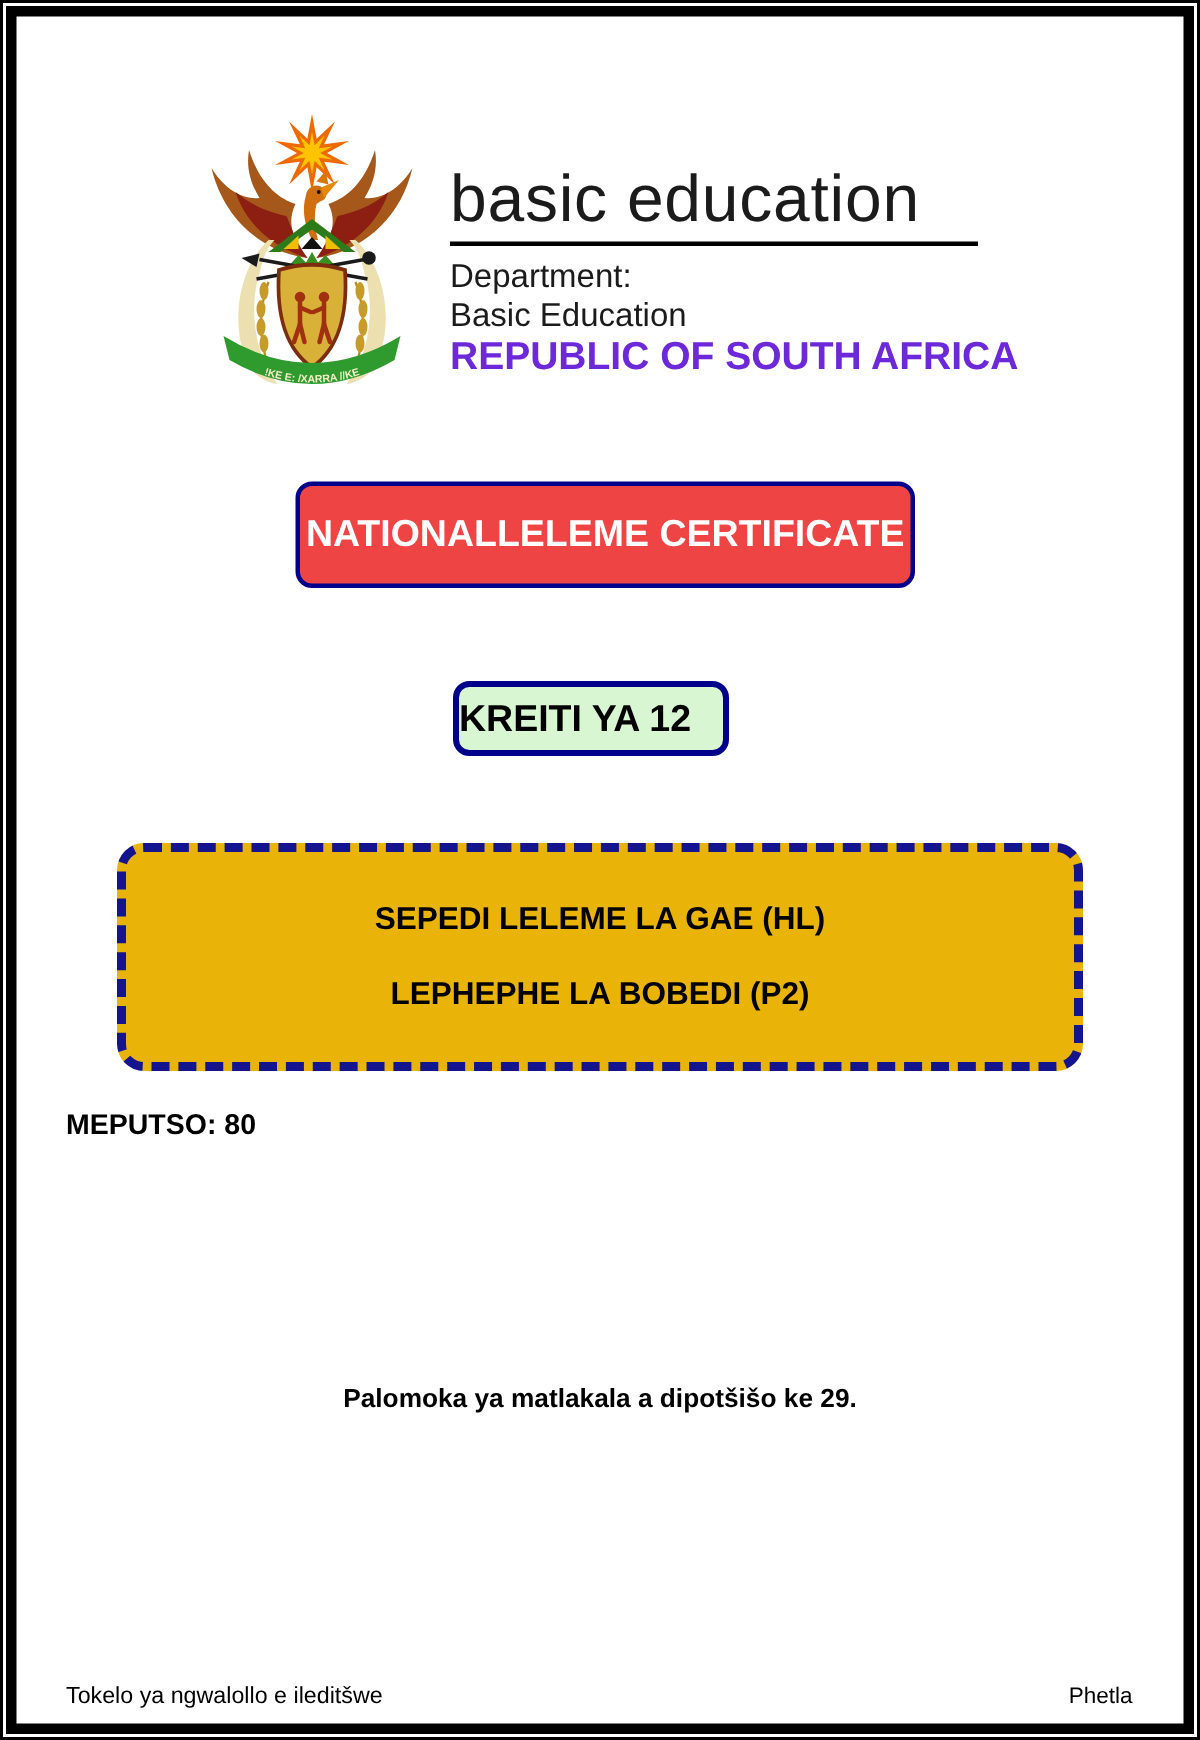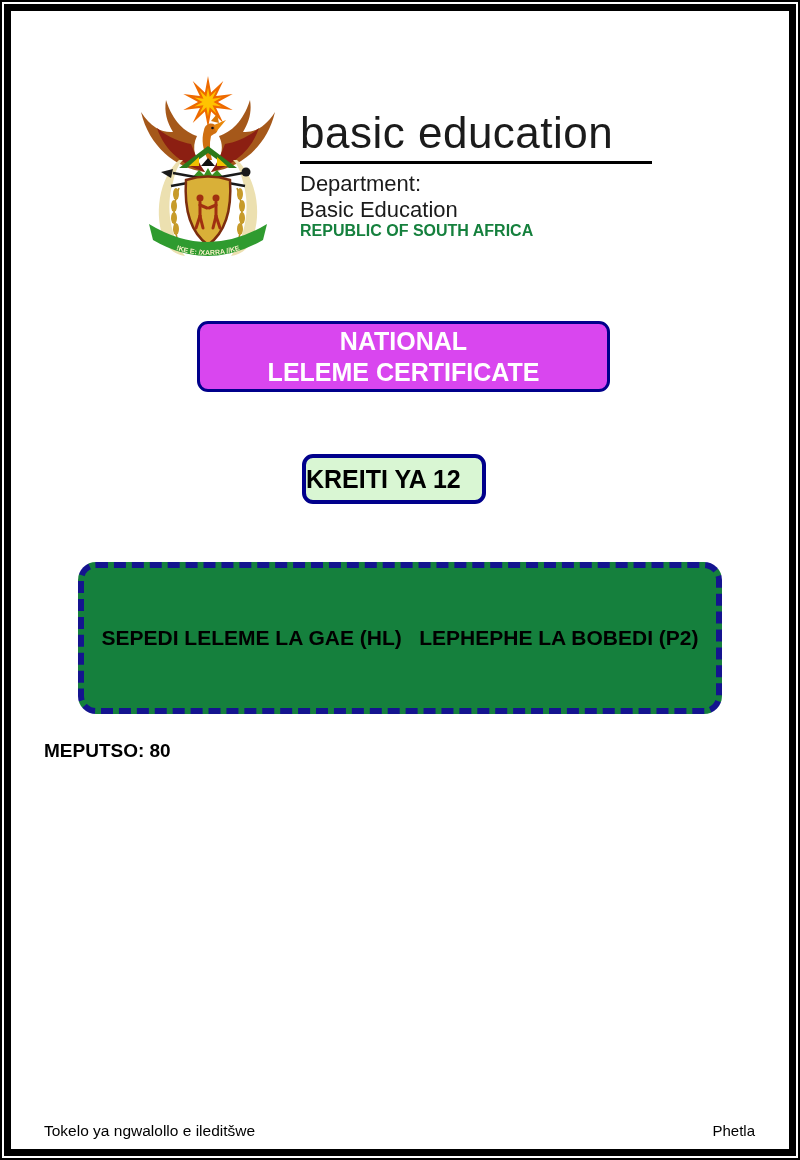--- a/index.html
+++ b/index.html
@@ -7,35 +7,35 @@
   .frame-outer{position:absolute;inset:0;border:2px solid #000;box-sizing:border-box;}
   .frame-inner{position:absolute;inset:4px;border:7px solid #000;box-sizing:border-box;}
   .page{position:absolute;inset:0;}
 
   .logo-svg{position:absolute;left:133px;top:76px;width:150px;height:192px;}
 
   .wordmark-block{position:absolute;left:300px;top:110px;width:400px;}
   .wordmark{font-size:44px;line-height:1.05;font-weight:400;color:#1b1b1b;letter-spacing:0.5px;}
   .wordmark-rule{width:352px;border-top:3px solid #000;margin-top:5px;margin-bottom:7px;}
   .dept-line{font-size:22px;line-height:1.16;color:#1b1b1b;}
-  .country-line{font-size:16px;line-height:1.16;font-weight:bold;color:#15803d;}
+  .country-line{font-size:26px;line-height:1.16;font-weight:bold;color:#6d28d9;}
 
-  .nsc-box{position:absolute;left:197px;top:321px;width:413px;height:71px;background:#d946ef;
+  .nsc-box{position:absolute;left:197px;top:321px;width:413px;height:71px;background:#ef4444;
     border:3px solid #00008b;border-radius:11px;box-sizing:border-box;
-    display:flex;flex-direction:column;align-items:center;justify-content:center;}
+    display:flex;align-items:center;justify-content:center;}
   .nsc-line{color:#fff;font-weight:bold;font-size:25px;line-height:1.22;text-align:center;}
 
   .grade-box{position:absolute;left:302px;top:454px;width:184px;height:50px;background:#d9f6d3;
     border:4px solid #00008b;border-radius:11px;box-sizing:border-box;
     display:flex;align-items:center;}
   .grade-label{font-weight:bold;font-size:25px;color:#000;}
 
-  .subject-box{position:absolute;left:78px;top:562px;width:644px;height:152px;background:#15803d;
+  .subject-box{position:absolute;left:78px;top:562px;width:644px;height:152px;background:#eab308;
     border:6px dashed #14148f;border-radius:18px;box-sizing:border-box;
-    display:flex;flex-direction:row;align-items:center;justify-content:space-evenly;padding:6px 0;}
+    display:flex;flex-direction:column;align-items:center;justify-content:space-evenly;padding:6px 0;}
   .subject-line{font-weight:bold;font-size:21px;color:#000;text-align:center;}
 
   .marks-line{position:absolute;left:44px;top:740px;font-weight:bold;font-size:19px;}
   .time-line{position:absolute;left:44px;top:783px;font-weight:bold;font-size:19px;}
 
   .note-line{position:absolute;left:0;top:922px;width:100%;text-align:center;font-weight:bold;font-size:17.5px;}
 
   .footer-left{position:absolute;left:44px;top:1122px;font-size:15.5px;}
   .footer-right{position:absolute;right:45px;top:1122px;font-size:15px;}
 </style>
@@ -142,16 +142,17 @@
     <div class="grade-label">KREITI YA 12</div>
   </div>
 
   <div class="subject-box">
     <div class="subject-line">SEPEDI LELEME LA GAE (HL)</div>
     <div class="subject-line">LEPHEPHE LA BOBEDI (P2)</div>
   </div>
 
   <div class="marks-line">MEPUTSO: 80</div>
 
+  <div class="note-line">Palomoka ya matlakala a dipotšišo ke 29.</div>
 
   <div class="footer-left">Tokelo ya ngwalollo e ileditšwe</div>
   <div class="footer-right">Phetla</div>
 </div>
 
 </body></html>

